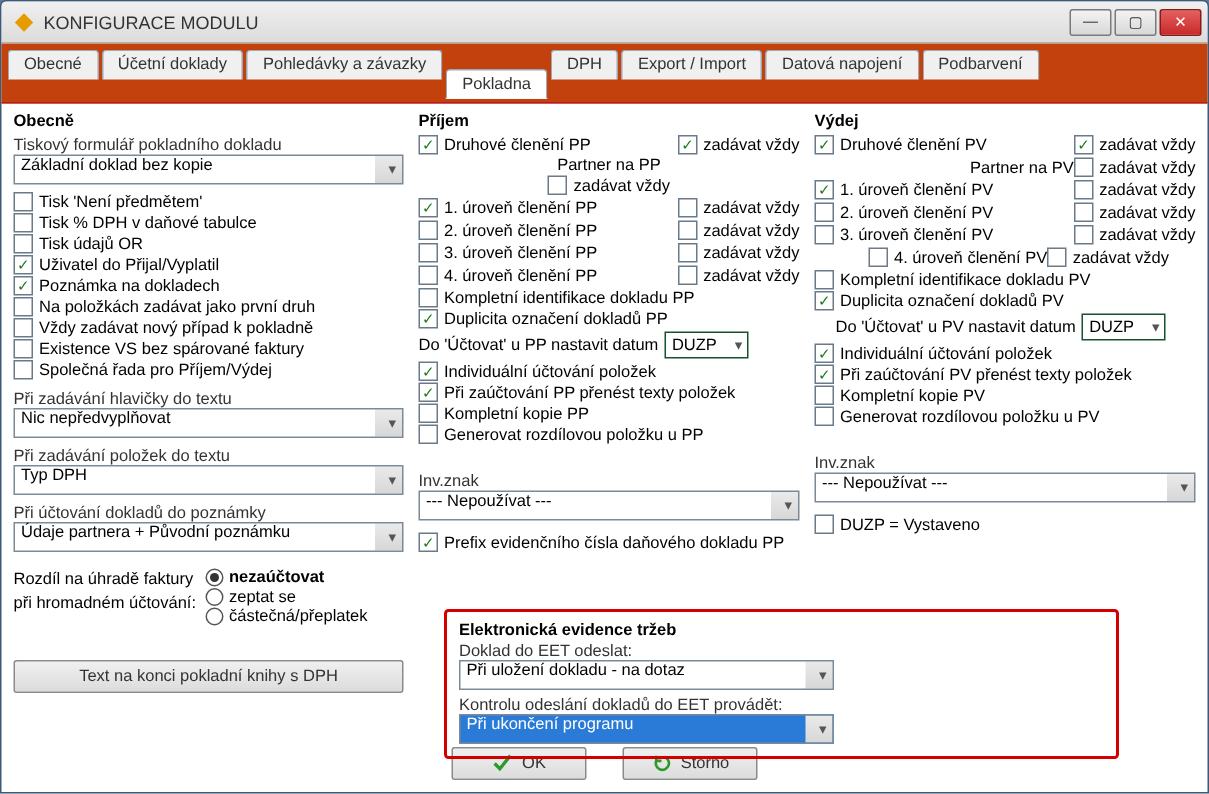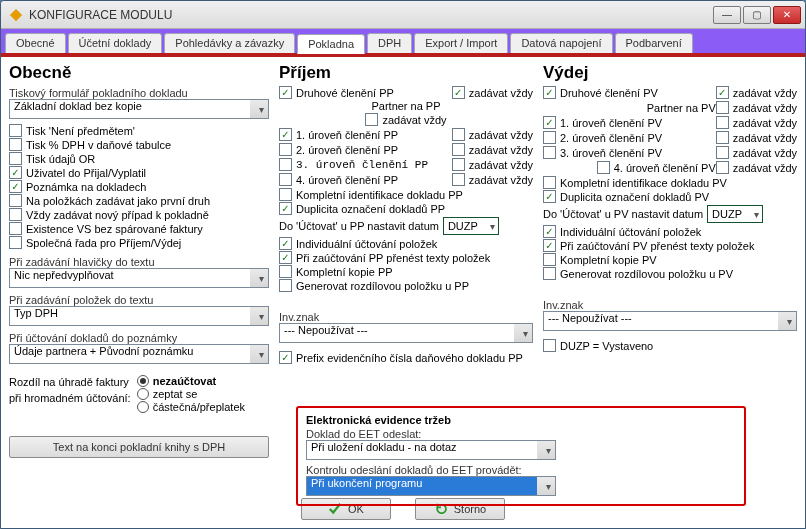--- a/index.html
+++ b/index.html
@@ -40,49 +40,49 @@
     width: 28px; height: 18px;
     border: 1px solid #7a7a7a;
     border-radius: 2px;
     background: linear-gradient(#f3f3f3,#d8d8d8);
     display: flex; align-items: center; justify-content: center;
     font-size: 10px; color: #333;
   }
   .winbtn.close { background: linear-gradient(#e46060,#c82a2a); color:#fff; border-color:#8a1a1a;}
   .tabs {
     display: flex;
-    border-bottom: 4px solid #b91c1c;
-    padding: 4px 4px 0 4px;
-    background: #8b5cf6;
+    border-bottom: 1px solid #b91c1c;
+    padding: 4px 4px 15px 4px;
+    background: #c2410c;
   }
   .tab {
     padding: 3px 10px;
     border: 1px solid #9fa7b0;
     border-bottom: none;
     margin-right: 2px;
     background: #f0f0f0;
     border-radius: 3px 3px 0 0;
     color: #333;
     cursor: default;
   }
   .tab.active {
     background: #fff;
     position: relative;
-    top: 1px;
+    top: 13px;
     border-bottom: 1px solid #fff;
   }
   .body {
     flex: 1;
     display: flex;
     padding: 6px 8px 4px 8px;
     gap: 10px;
   }
   .col { flex: 1; display: flex; flex-direction: column; }
   .col-left { flex: 0 0 260px; }
-  .hdr { font-weight: bold; font-size: 17px; margin-bottom: 2px; }
+  .hdr { font-weight: bold; font-size: 11px; margin-bottom: 2px; }
   .lbl { font-size: 11px; color: #333; margin-top: 2px; }
   select, .select {
     width: 100%;
     height: 20px;
     border: 1px solid #7a8a98;
     background: #fff;
     font-size: 11px;
     padding: 0 18px 0 4px;
     appearance: none;
     background-image: linear-gradient(#eaeaea,#d7d7d7);
@@ -295,21 +295,21 @@
             <div class="checkrow" style="flex: 0 0 auto;">
               <span class="cb"></span>
               <span>2. úroveň členění PP</span>
             </div>
             <div class="checkrow">
               <span class="cb"></span>
               <span>zadávat vždy</span>
             </div>
           </div>
           <div style="display: flex; justify-content: space-between; align-items: center;">
-            <div class="checkrow" style="flex: 0 0 auto; font-family: Liberation Mono, monospace;">
+            <div class="checkrow" style="flex: 0 0 auto;">
               <span class="cb"></span>
               <span>3. úroveň členění PP</span>
             </div>
             <div class="checkrow">
               <span class="cb"></span>
               <span>zadávat vždy</span>
             </div>
           </div>
           <div style="display: flex; justify-content: space-between; align-items: center;">
             <div class="checkrow" style="flex: 0 0 auto;">
@@ -410,42 +410,42 @@
           <div style="display: flex; justify-content: space-between; align-items: center;">
             <div class="checkrow" style="flex: 0 0 auto;">
               <span class="cb"></span>
               <span>3. úroveň členění PV</span>
             </div>
             <div class="checkrow">
               <span class="cb"></span>
               <span>zadávat vždy</span>
             </div>
           </div>
-          <div style="display: flex; justify-content: flex-end; align-items: center; margin-left: 36px;">
+          <div style="display: flex; justify-content: flex-start; align-items: center; margin-left: 36px;">
             <div class="checkrow" style="flex: 0 0 auto;">
               <span class="cb"></span>
               <span>4. úroveň členění PV</span>
             </div>
             <div class="checkrow">
               <span class="cb"></span>
               <span>zadávat vždy</span>
             </div>
           </div>
         </div>
       <div id="vydej-extra">
           <div class="checkrow">
             <span class="cb"></span>
             <span>Kompletní identifikace dokladu PV</span>
           </div>
           <div class="checkrow">
             <span class="cb checked"></span>
             <span>Duplicita označení dokladů PV</span>
           </div>
         </div>
-      <div class="checkrow" style="margin-top:1px;">
+      <div class="checkrow" style="margin-top:1px;margin-left:14px;">
         <span>Do 'Účtovat' u PV nastavit datum</span>
         <span class="inline-select"><span class="selbox">DUZP</span></span>
       </div>
       <div id="vydej-tail">
           <div class="checkrow">
             <span class="cb checked"></span>
             <span>Individuální účtování položek</span>
           </div>
           <div class="checkrow">
             <span class="cb checked"></span>

